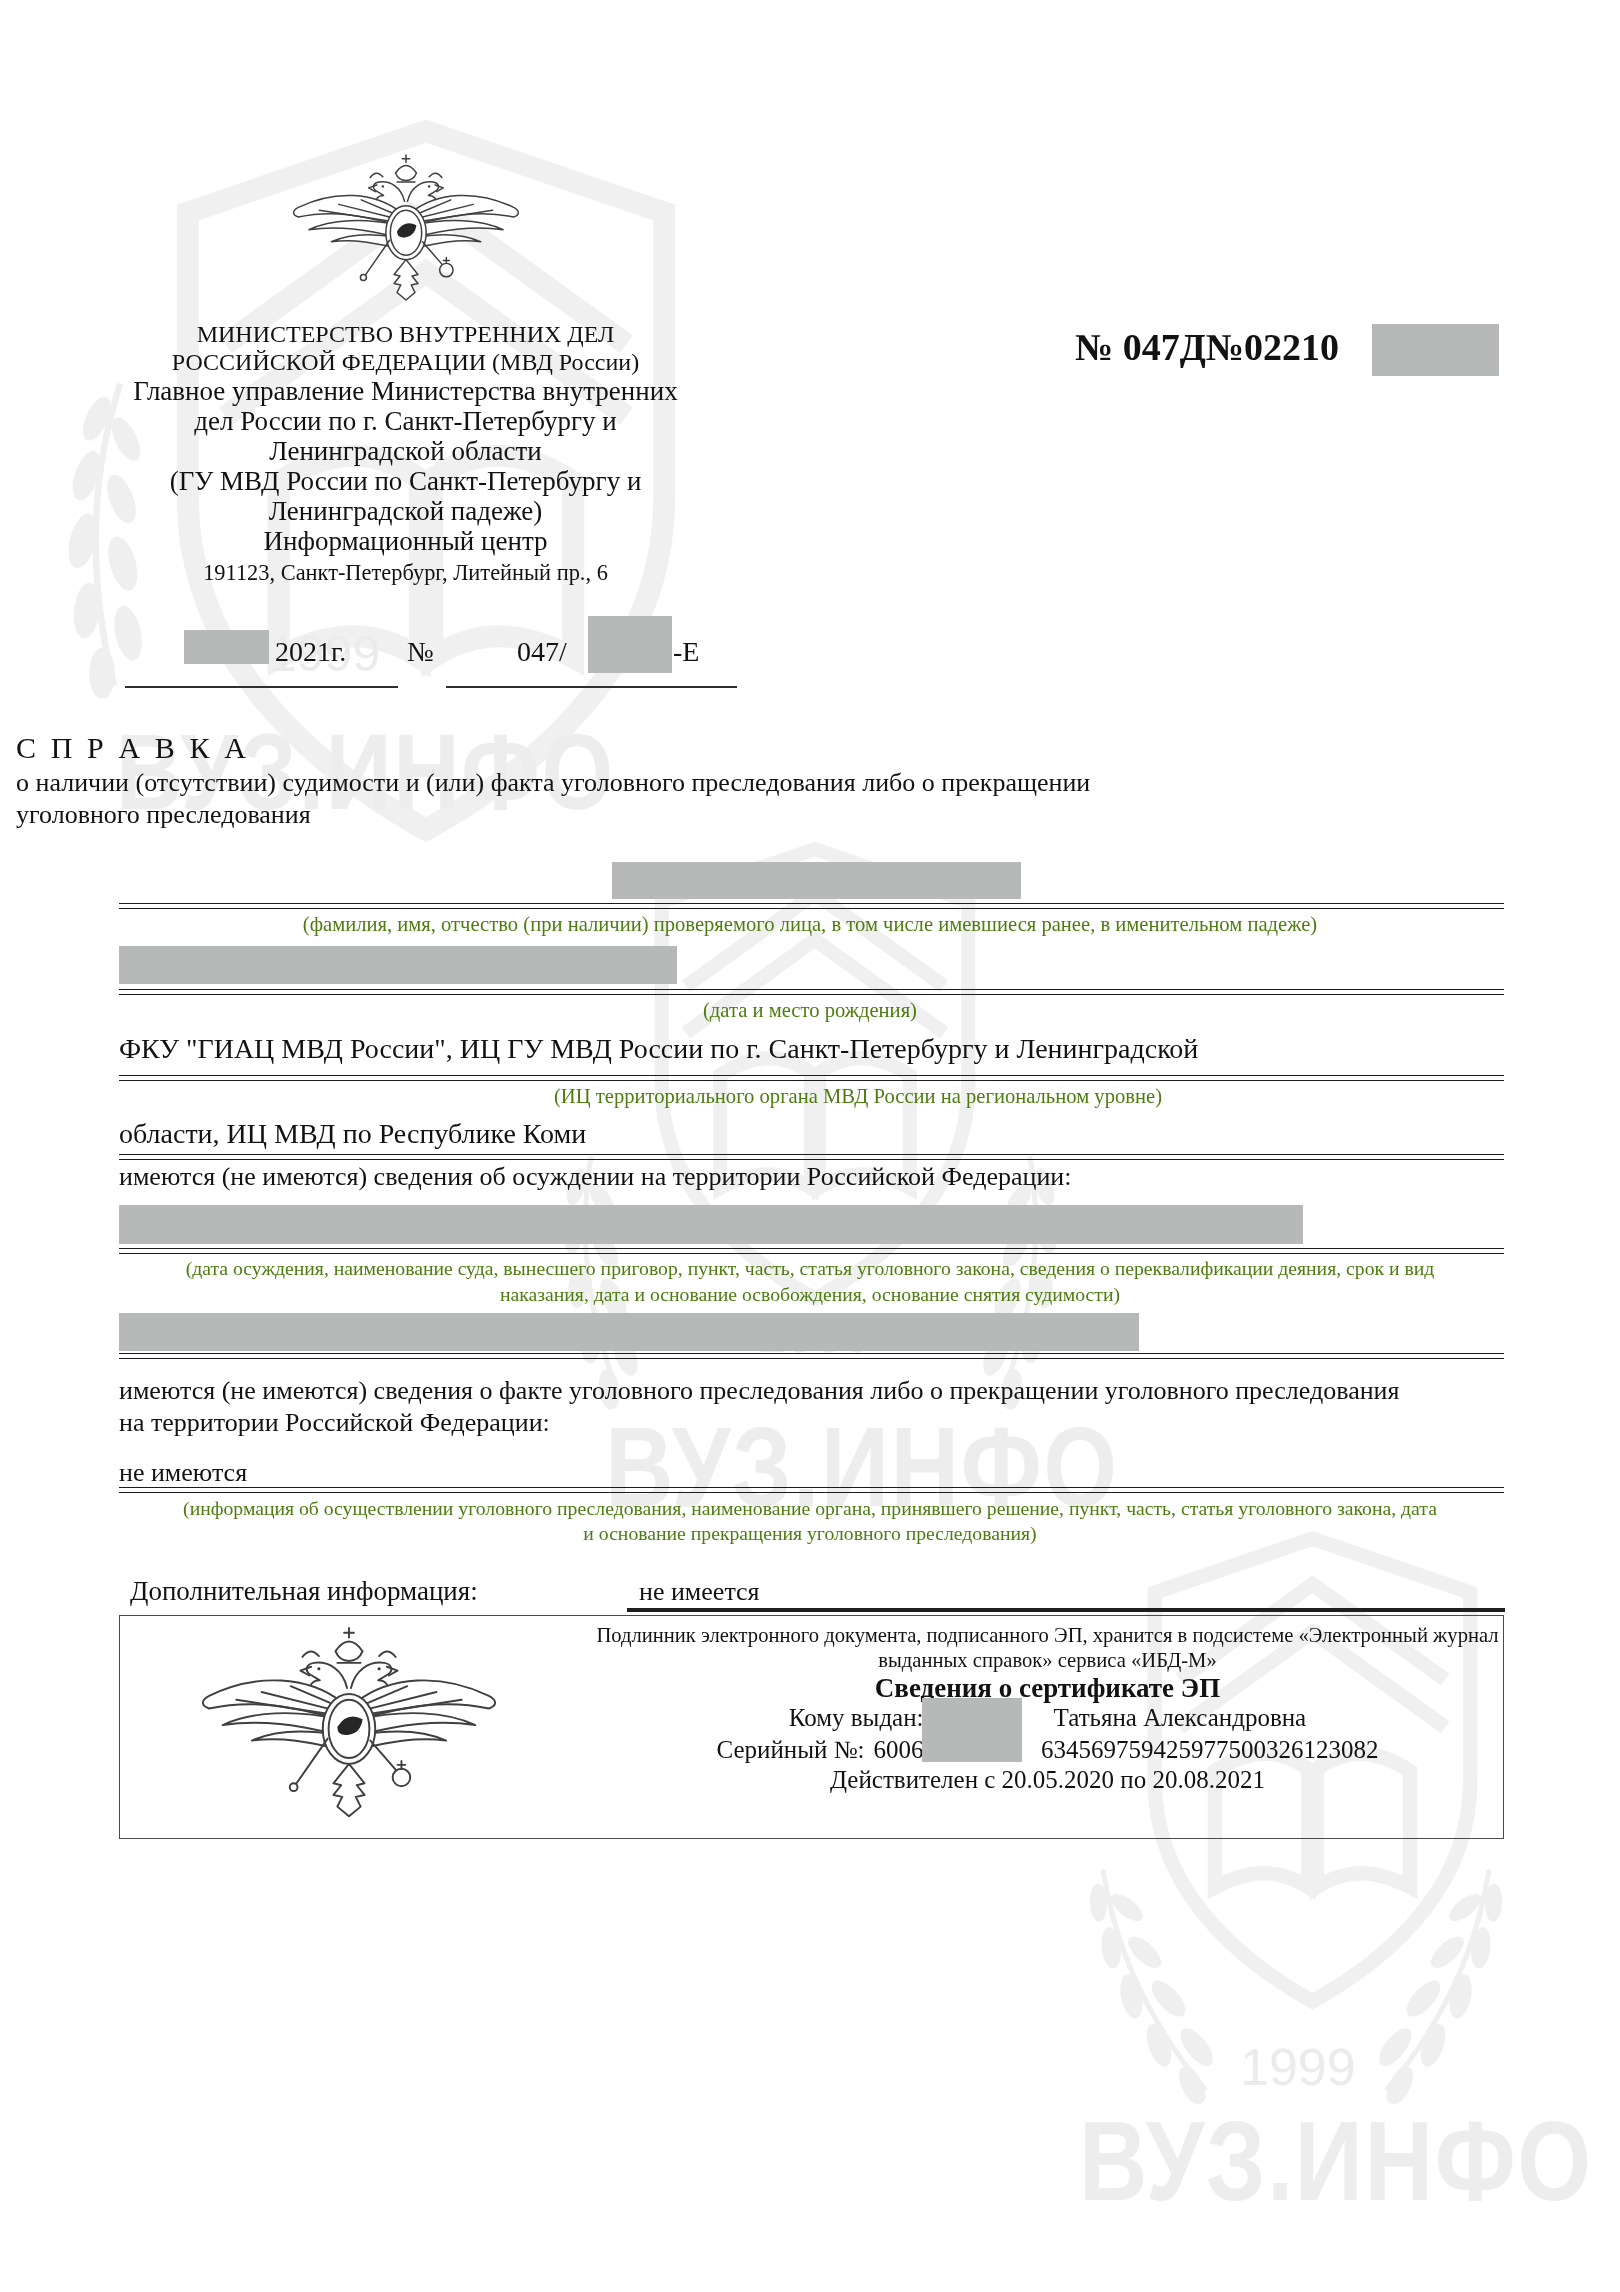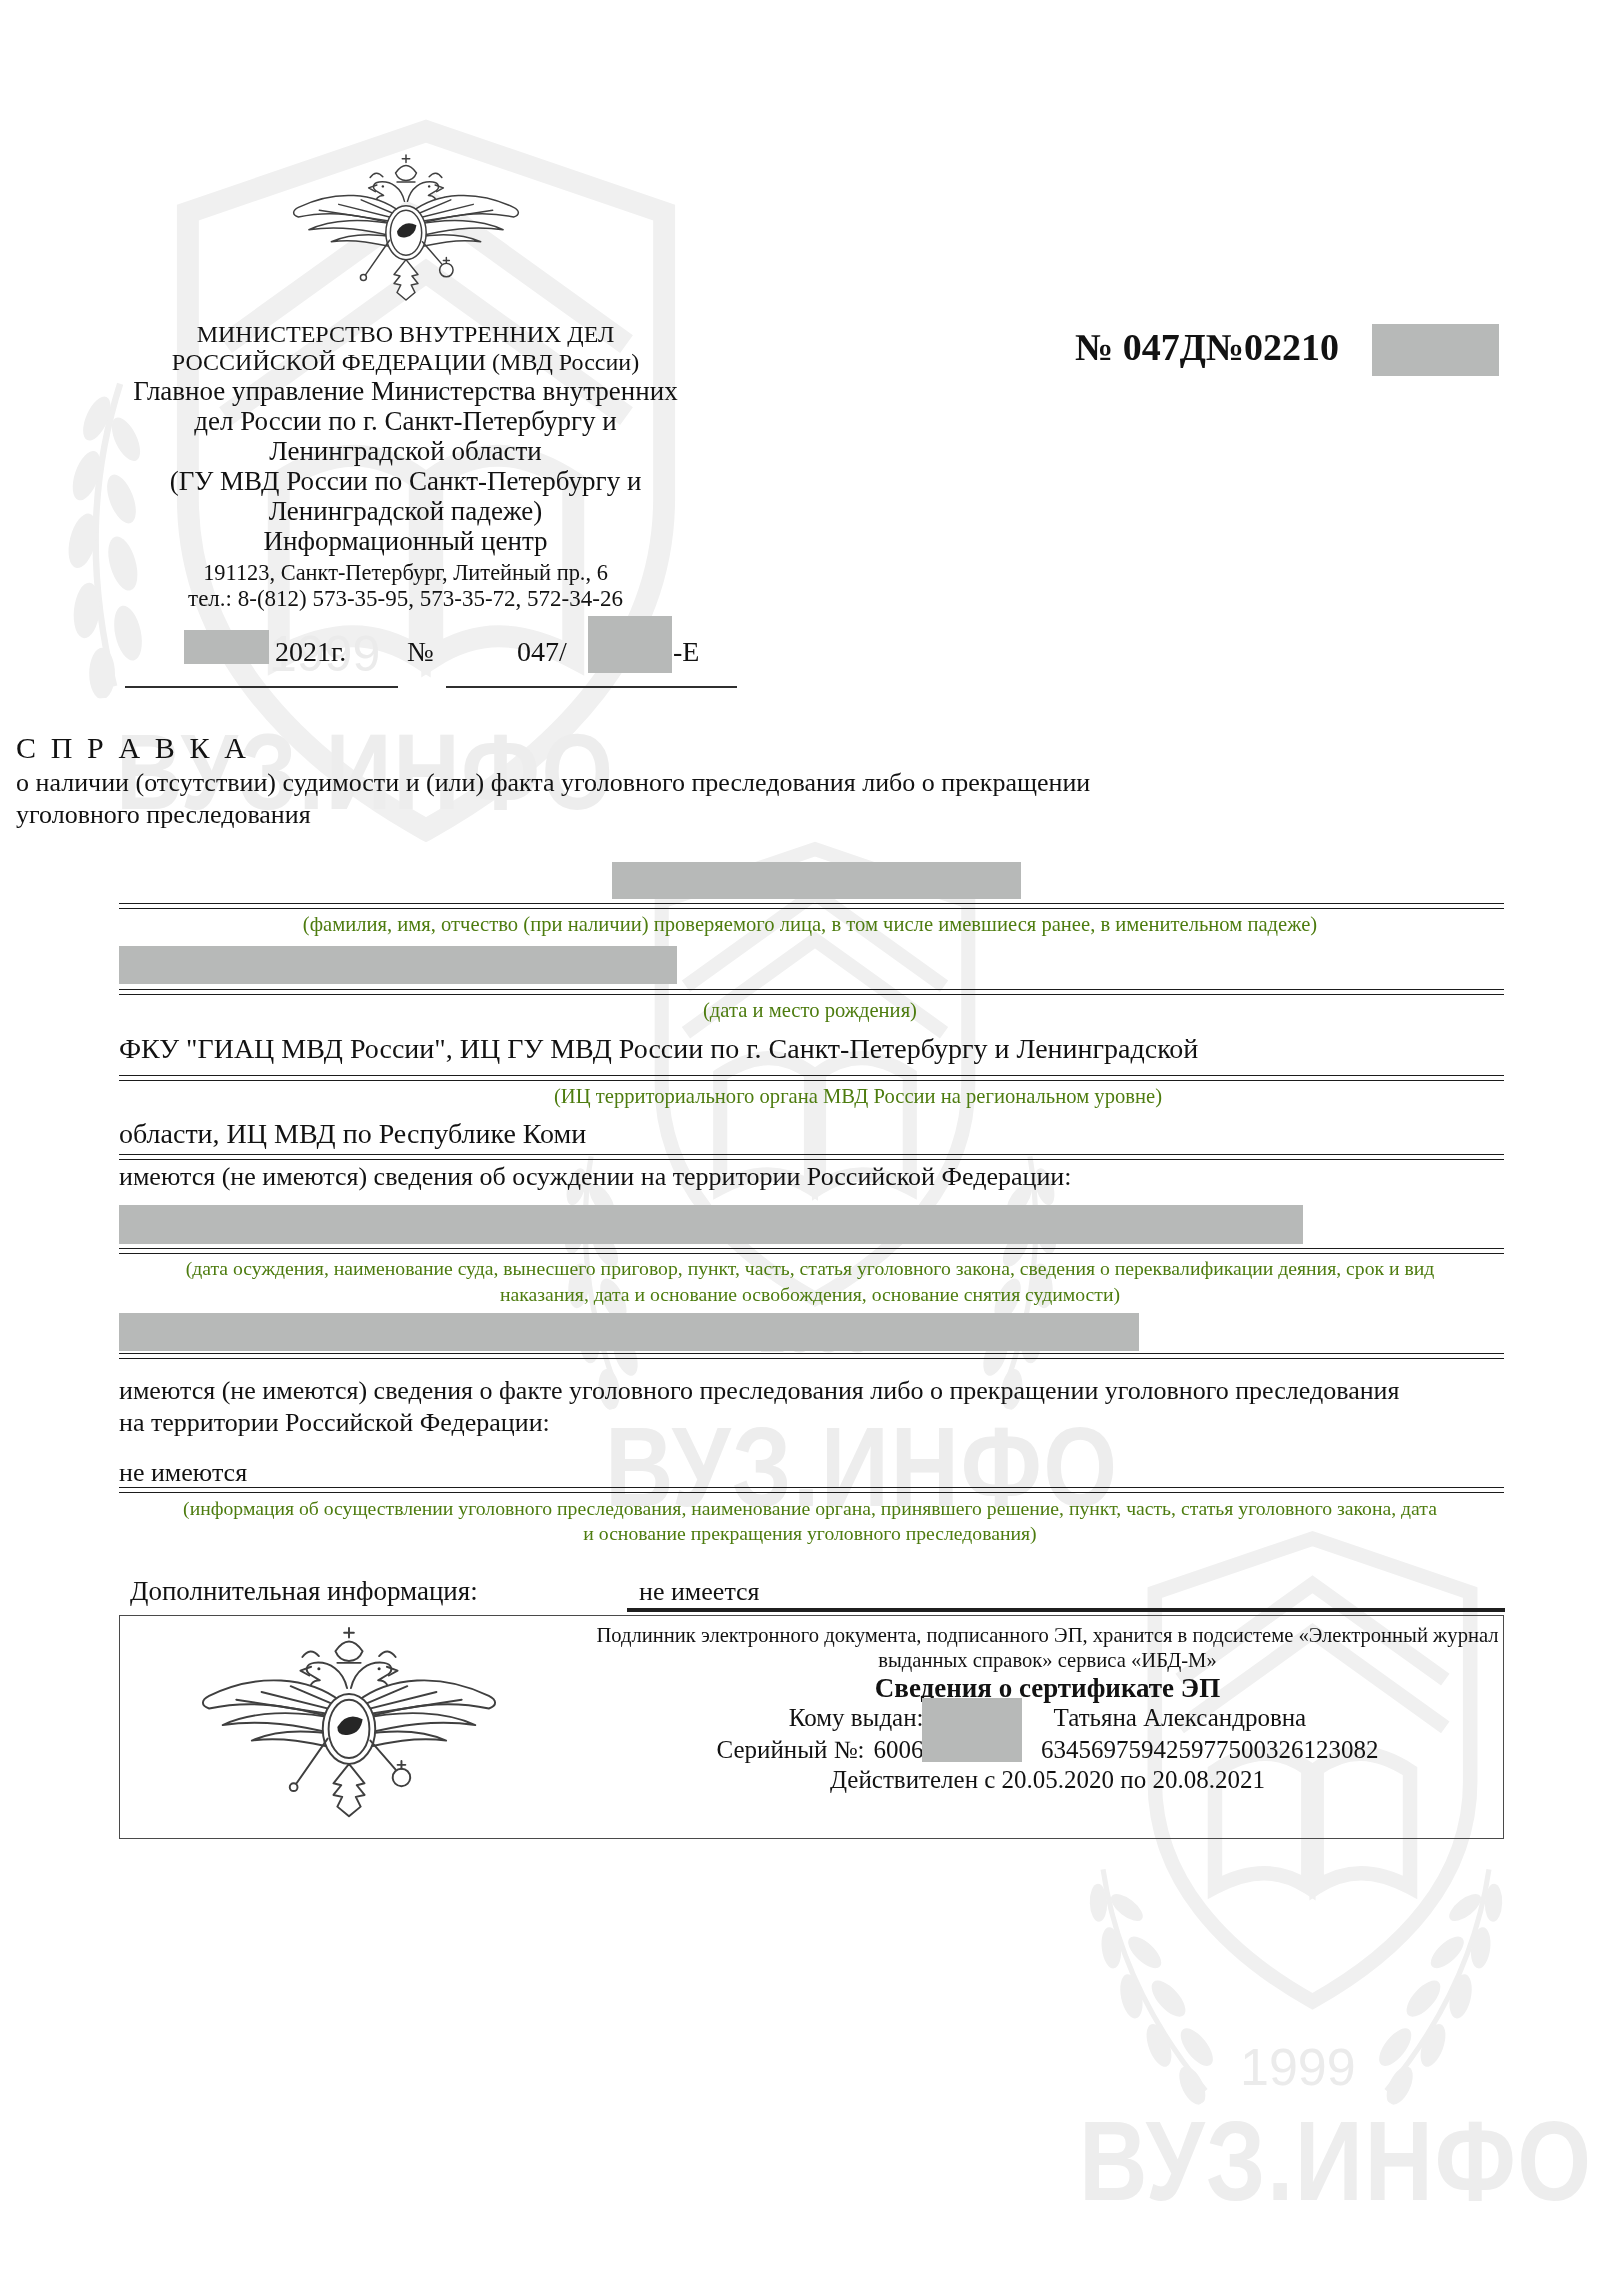--- a/index.html
+++ b/index.html
@@ -141,21 +141,20 @@
       </svg>
     <div class="hdr-sm" style="margin-top:10.7px;">МИНИСТЕРСТВО ВНУТРЕННИХ ДЕЛ</div>
     <div class="hdr-sm">РОССИЙСКОЙ ФЕДЕРАЦИИ (МВД России)</div>
     <div class="hdr-b">Главное управление Министерства внутренних</div>
     <div class="hdr-b">дел России по г. Санкт-Петербургу и</div>
     <div class="hdr-b">Ленинградской области</div>
     <div class="hdr-b">(ГУ МВД России по Санкт-Петербургу и</div>
     <div class="hdr-b">Ленинградской падеже)</div>
     <div class="hdr-b">Информационный центр</div>
     <div class="hdr-xs" style="margin-top:4.5px;">191123, Санкт-Петербург, Литейный пр., 6</div>
-    <div class="hdr-xs" style="font-size:23px;">тел.: 8-(812) 573-35-95, 573-35-72, 572-34-26</div>
   </div>
 
   <div class="ct" style="left:1075px;top:326px;font-size:38px;font-weight:700;">№ 047Д№02210</div>
   <div class="redact" style="left:1372px;top:324px;width:127px;height:52px;"></div>
 
   <div class="redact" style="left:184px;top:630px;width:85px;height:34px;"></div>
   <div class="ct" style="left:275px;top:636px;font-size:28px;">2021г.</div>
   <div class="ct" style="left:407px;top:636px;font-size:28px;">№</div>
   <div class="ct" style="left:517px;top:636px;font-size:28px;">047/</div>
   <div class="redact" style="left:588px;top:616px;width:84px;height:57px;"></div>

